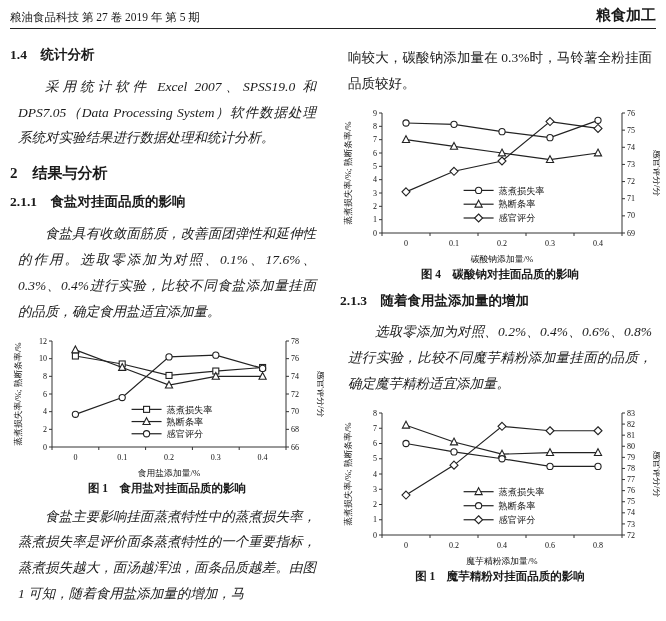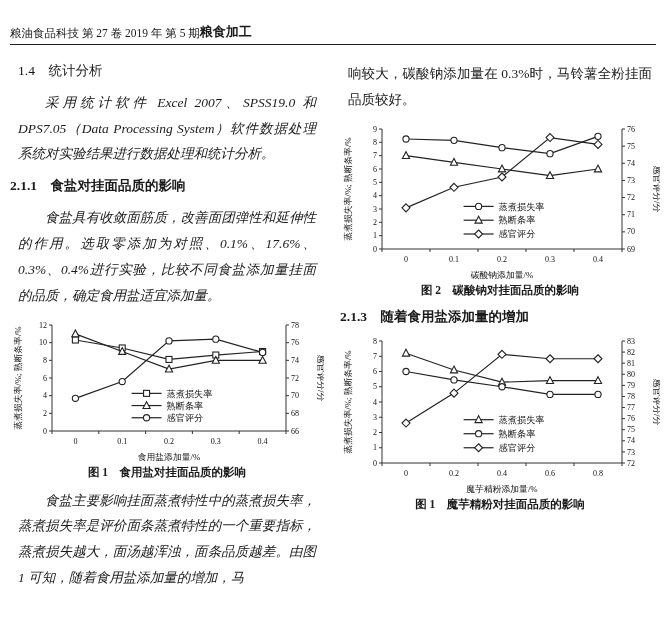--- a/index.html
+++ b/index.html
@@ -3,29 +3,29 @@
 <meta charset="utf-8">
 <style>
   html,body{margin:0;padding:0;}
   body{
     width:666px;height:621px;overflow:hidden;background:#fff;color:#1a1a1a;
     font-family:"Liberation Serif","DejaVu Serif",serif;
     font-size:13.5px;
   }
   .page{padding:4px 10px 0 10px;}
   .page-header{
-    display:flex;justify-content:flex-start;align-items:flex-end;
+    display:flex;justify-content:space-between;align-items:flex-end;
     font-size:11.5px;padding:2px 0 3px 0;border-bottom:1.8px solid #222;
   }
-  .page-header .section{font-weight:bold;font-size:13px;margin-top:17px;}
+  .page-header .section{font-weight:bold;font-size:15px;}
   .cols{display:flex;gap:16px;margin-top:8px;}
   .col{width:320px;}
   p{margin:8px;text-align:justify;line-height:1.92;}
   p.indent{text-indent:2em;font-style:italic;}
-  .h-bold{font-weight:normal;margin:7px 0 4px 8px;line-height:1.6;}
+  .h-bold{font-weight:bold;margin:7px 0 4px 0;line-height:1.6;}
   .h-big{font-weight:bold;font-size:15px;margin:10px 0 6px 0;line-height:1.6;}
   .h-plain{font-weight:bold;margin:6px 0 3px 0;line-height:1.6;}
   .chart{margin:6px 0 0 0;display:flex;justify-content:center;}
   .caption{text-align:center;font-weight:bold;font-size:11.5px;margin:2px 0 8px 0;}
   
   .ax{stroke:#333;stroke-width:1;fill:none;}
   .ser{stroke:#222;stroke-width:1.2;fill:none;}
   .mk{fill:#fff;stroke:#222;stroke-width:1.1;}
   text.tick{font-family:"Liberation Serif","DejaVu Serif",serif;font-size:8px;fill:#111;}
   text.atitle{font-family:"Liberation Serif","DejaVu Serif",serif;font-size:8.8px;fill:#111;}
@@ -39,20 +39,21 @@
   <div class="page-header">
     <span>粮油食品科技 第 27 卷 2019 年 第 5 期</span>
     <span class="section">粮食加工</span>
   </div>
 
   <div class="cols">
 
     <div class="col">
       <div class="h-bold">1.4　统计分析</div>
       <p class="indent">采用统计软件 Excel 2007、SPSS19.0 和 DPS7.05（Data Processing System）软件数据处理系统对实验结果进行数据处理和统计分析。</p>
+      <div class="h-big">2　结果与分析</div>
       <div class="h-plain">2.1.1　食盐对挂面品质的影响</div>
       <p class="indent">食盐具有收敛面筋质，改善面团弹性和延伸性的作用。选取零添加为对照、0.1%、17.6%、0.3%、0.4%进行实验，比较不同食盐添加量挂面的品质，确定食用盐适宜添加量。</p>
       <div class="chart">
           <svg viewBox="0 0 314 146" width="314" height="146">
             <line x1="42" y1="8" x2="42" y2="114" class="ax"></line>
             <line x1="276" y1="8" x2="276" y2="114" class="ax"></line>
             <line x1="42" y1="114" x2="276" y2="114" class="ax"></line>
             <line x1="39" y1="114" x2="42" y2="114" class="ax"></line>
             <text x="37" y="116.6" class="tick" text-anchor="end">0</text>
             <line x1="39" y1="96.33333333333334" x2="42" y2="96.33333333333334" class="ax"></line>
@@ -207,22 +208,23 @@
             <circle cx="138.60000000000002" cy="85.4" r="3.1" class="mk"></circle>
             <text x="158.60000000000002" y="88.60000000000001" class="leg" text-anchor="start">蒸煮损失率</text>
             <line x1="123.60000000000001" y1="99.2" x2="153.60000000000002" y2="99.2" class="ser"></line>
             <polygon points="138.60000000000002,95.3 142.20000000000002,102.10000000000001 135.00000000000003,102.10000000000001" class="mk"></polygon>
             <text x="158.60000000000002" y="102.4" class="leg" text-anchor="start">熟断条率</text>
             <line x1="123.60000000000001" y1="113" x2="153.60000000000002" y2="113" class="ser"></line>
             <polygon points="138.60000000000002,109 142.60000000000002,113 138.60000000000002,117 134.60000000000002,113" class="mk"></polygon>
             <text x="158.60000000000002" y="116.2" class="leg" text-anchor="start">感官评分</text>
           </svg>
         </div>
-      <div class="caption">图 2　碳酸钠对挂面品质的影响</div>
+      <div class="caption">图 4　碳酸钠对挂面品质的影响</div>
       <div class="h-plain">2.1.3　随着食用盐添加量的增加</div>
+      <p class="indent">选取零添加为对照、0.2%、0.4%、0.6%、0.8%进行实验，比较不同魔芋精粉添加量挂面的品质，确定魔芋精粉适宜添加量。</p>
       <div class="chart">
           <svg viewBox="0 0 320 162" width="320" height="162">
             <line x1="42" y1="8" x2="42" y2="130" class="ax"></line>
             <line x1="282" y1="8" x2="282" y2="130" class="ax"></line>
             <line x1="42" y1="130" x2="282" y2="130" class="ax"></line>
             <line x1="39" y1="130" x2="42" y2="130" class="ax"></line>
             <text x="37" y="132.6" class="tick" text-anchor="end">0</text>
             <line x1="39" y1="114.75" x2="42" y2="114.75" class="ax"></line>
             <text x="37" y="117.35" class="tick" text-anchor="end">1</text>
             <line x1="39" y1="99.5" x2="42" y2="99.5" class="ax"></line>

